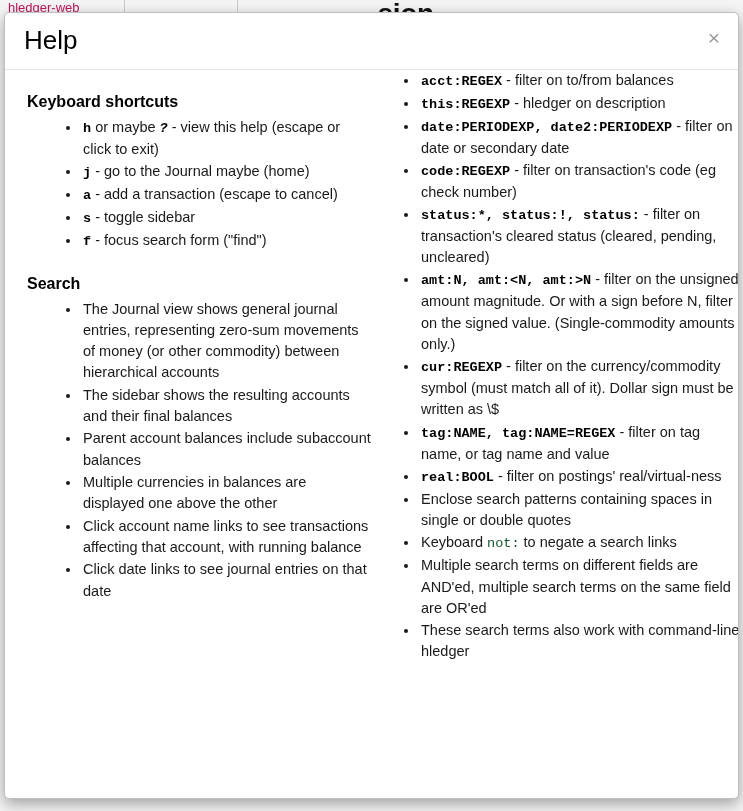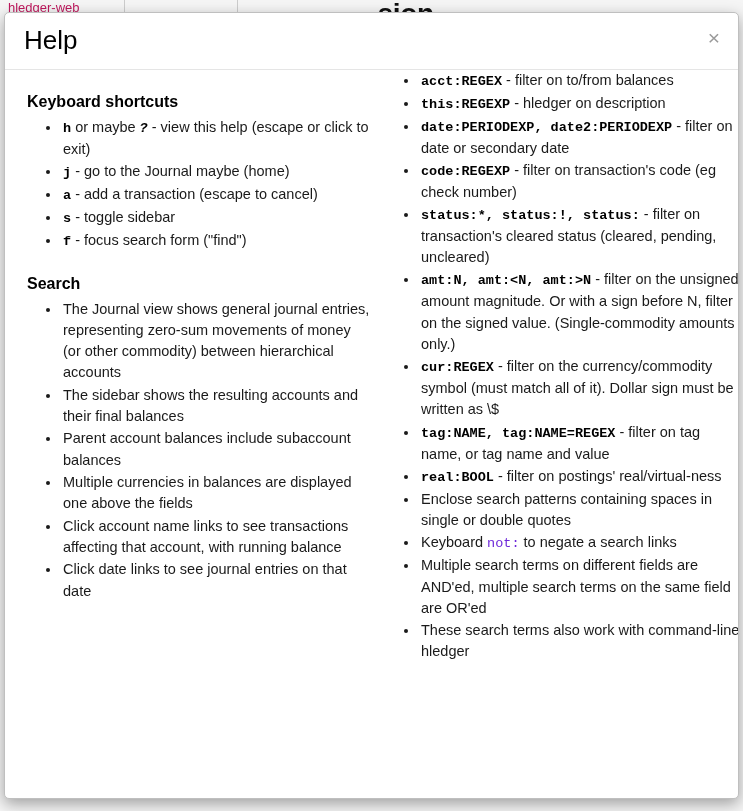--- a/index.html
+++ b/index.html
@@ -109,21 +109,21 @@
     font-size: 16px;
     font-weight: bold;
     color: #000;
     margin: 23px 0 6px 22px;
     font-family: "Liberation Sans", sans-serif;
   }
 
   ul.help-list {
     list-style: disc;
     margin: 0;
-    padding-left: 56px;
+    padding-left: 76px;
     font-size: 14.5px;
     color: #1a1a1a;
     line-height: 1.47;
   }
   ul.help-list li {
     margin-bottom: 1px;
     padding-left: 2px;
   }
   ul.help-list.search-list {
     padding-left: 48px;
@@ -140,21 +140,21 @@
   .kbd-i {
     font-family: "Liberation Mono", monospace;
     font-size: 13.5px;
     font-weight: bold;
     font-style: italic;
     color: #000;
   }
   .mono-plain {
     font-family: "Liberation Mono", monospace;
     font-size: 13.5px;
-    color: #6d28d9;
+    color: #14532d;
   }
   li::marker { color: #1a1a1a; }
 </style>
 </head>
 <body>
 
 <div class="page-bg">
   <div class="bg-brand">hledger-web</div>
   <div class="bg-title">...sion ...</div>
   <div class="bg-col-line" style="left:124px;"></div>
@@ -179,37 +179,37 @@
         <li><span class="kbd">a</span><span> - add a transaction (escape to cancel)</span></li>
         <li><span class="kbd">s</span><span> - toggle sidebar</span></li>
         <li><span class="kbd">f</span><span> - focus search form ("find")</span></li>
       </ul>
 
       <h4 class="section">Search</h4>
       <ul class="help-list">
         <li>The Journal view shows general journal entries, representing zero-sum movements of money (or other commodity) between hierarchical accounts</li>
         <li>The sidebar shows the resulting accounts and their final balances</li>
         <li>Parent account balances include subaccount balances</li>
-        <li>Multiple currencies in balances are displayed one above the fields</li>
+        <li>Multiple currencies in balances are displayed one above the other</li>
         <li>Click account name links to see transactions affecting that account, with running balance</li>
         <li>Click date links to see journal entries on that date</li>
       </ul>
 
     </div>
 
     <div class="col col-right">
 
       <ul class="help-list search-list">
         <li><code>acct:REGEX</code><span> - filter on to/from balances</span></li>
         <li><code>this:REGEXP</code><span> - hledger on description</span></li>
         <li><code>date:PERIODEXP, date2:PERIODEXP</code><span> - filter on date or secondary date</span></li>
         <li><code>code:REGEXP</code><span> - filter on transaction's code (eg check number)</span></li>
         <li><code>status:*, status:!, status:</code><span> - filter on transaction's cleared status (cleared, pending, uncleared)</span></li>
         <li><code>amt:N, amt:&lt;N, amt:&gt;N</code><span> - filter on the unsigned amount magnitude. Or with a sign before N, filter on the signed value. (Single-commodity amounts only.)</span></li>
-        <li><code>cur:REGEX</code><span> - filter on the currency/commodity symbol (must match all of it). Dollar sign must be written as \$</span></li>
+        <li><code>cur:REGEXP</code><span> - filter on the currency/commodity symbol (must match all of it). Dollar sign must be written as \$</span></li>
         <li><code>tag:NAME, tag:NAME=REGEX</code><span> - filter on tag name, or tag name and value</span></li>
         <li><code>real:BOOL</code><span> - filter on postings' real/virtual-ness</span></li>
         <li>Enclose search patterns containing spaces in single or double quotes</li>
         <li><span>Keyboard </span><span class="mono-plain">not:</span><span> to negate a search links</span></li>
         <li>Multiple search terms on different fields are AND'ed, multiple search terms on the same field are OR'ed</li>
         <li>These search terms also work with command-line hledger</li>
       </ul>
 
     </div>
 

